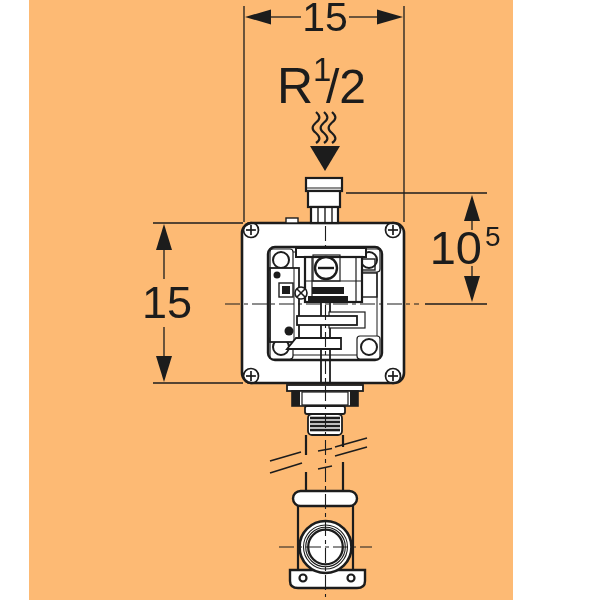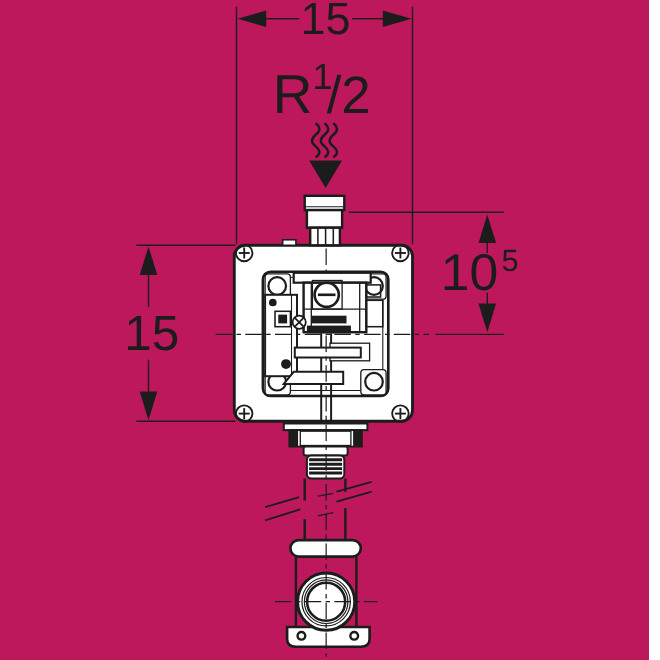--- a/index.html
+++ b/index.html
@@ -1,16 +1,16 @@
 <!DOCTYPE html>
 <html><head>
 <meta charset="utf-8">
 <style>
   html,body{margin:0;padding:0;background:#fff;}
-  #stage{width:590px;height:600px;background:#be185d;position:relative;overflow:hidden;}
+  #stage{width:484px;height:600px;background:#fdba74;position:relative;overflow:hidden;margin-left:29px;}
   svg{display:block;}
   text{font-family:"Liberation Sans","DejaVu Sans",sans-serif;fill:#1c1c1c;}
   .dim-txt{font-size:41px;}
   .dim-txt-l{font-size:45px;}
   .dim-txt-10{font-size:47px;}
   .dim-sup{font-size:28px;}
   .thr-main{font-size:50px;}
   .thr-sup{font-size:33px;}
   .thr-rest{font-size:48px;}
 </style>

